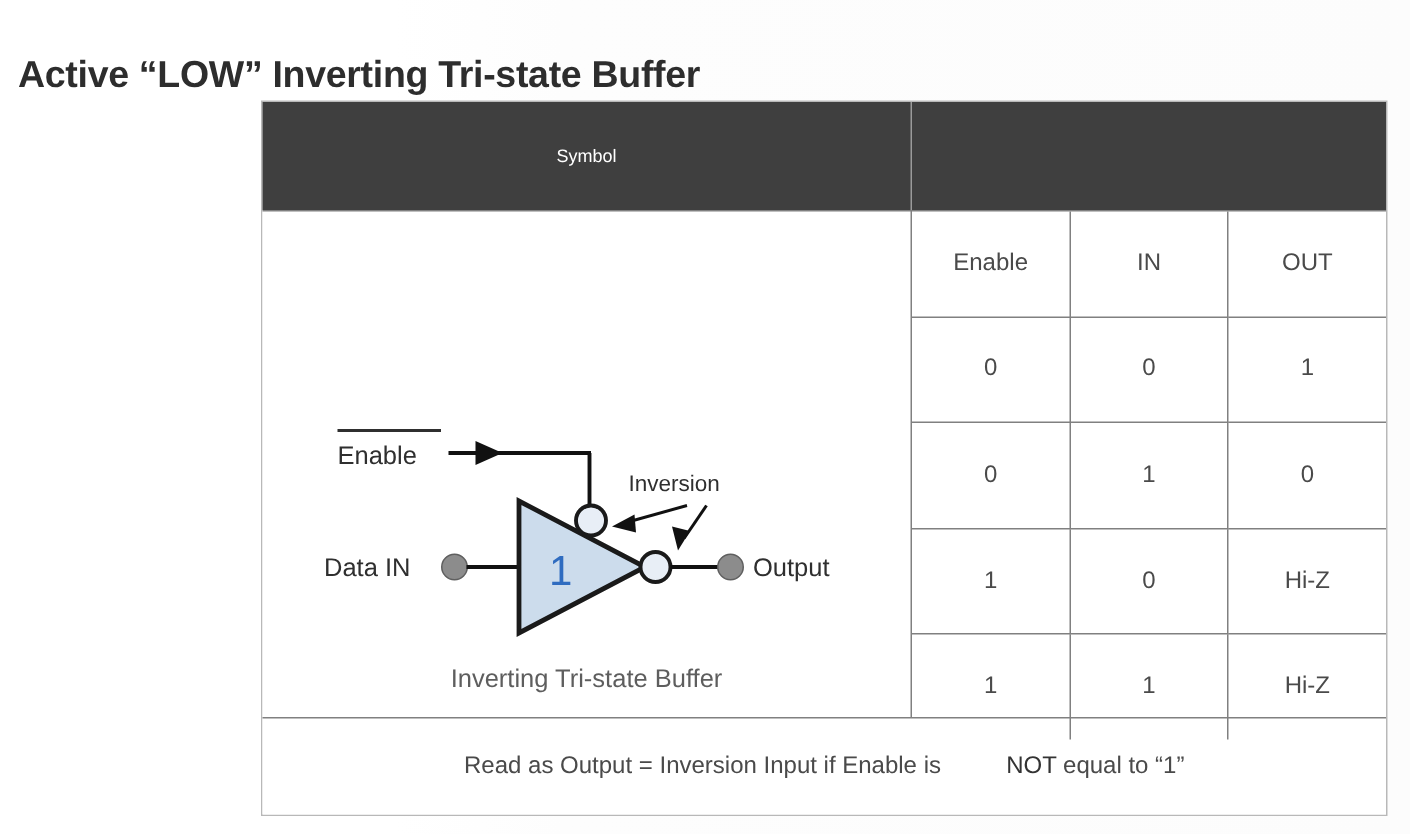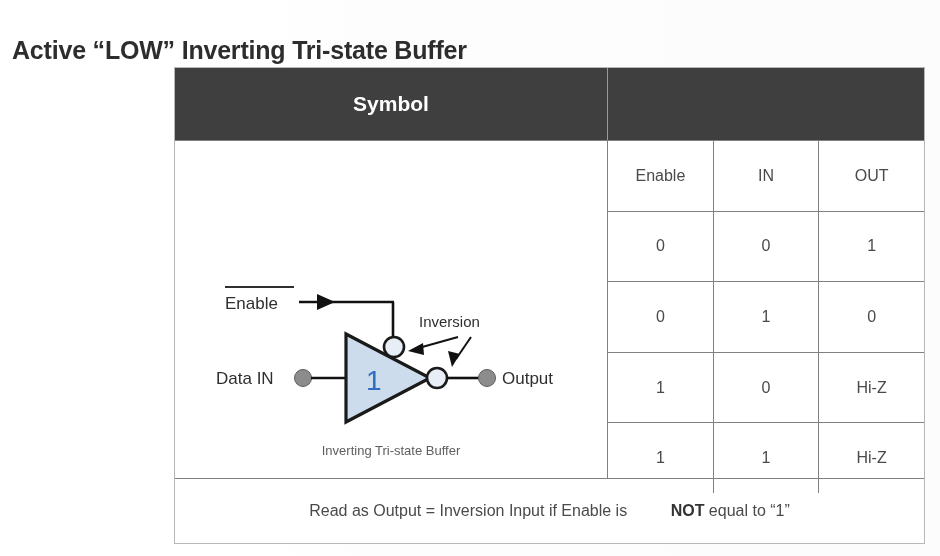--- a/index.html
+++ b/index.html
@@ -45,22 +45,22 @@
   .hdr-row {
     display: flex;
     height: 72px;
     background: #3f3f3f;
   }
   .hdr-cell {
     display: flex;
     align-items: center;
     justify-content: center;
     color: #ffffff;
-    font-size: 21px;
-    font-weight: 700;
+    font-size: 12px;
+    font-weight: 400;
     box-sizing: border-box;
   }
   .hdr-symbol  { width: 433px; border-right: 1px solid #9a9a9a; }
   .hdr-truth   { flex: 1; }
 
   .body-row {
     display: flex;
     height: 338px;
   }
 
@@ -77,21 +77,21 @@
     position: absolute;
     left: 0;
     top: 0;
   }
   .sym-caption {
     position: absolute;
     left: 0;
     right: 0;
     top: 302px;
     text-align: center;
-    font-size: 13px;
+    font-size: 17px;
     color: #5e5e5e;
     font-weight: 400;
   }
 
   
   .truth-cell {
     flex: 1;
     box-sizing: border-box;
     border-top: 1px solid #808080;
   }
@@ -122,21 +122,21 @@
     align-items: center;
     justify-content: center;
     border-top: 1px solid #808080;
     box-sizing: border-box;
     background: #ffffff;
   }
   .footer-text {
     font-size: 16px;
     color: #4a4a4a;
   }
-  .footer-text b { font-weight: 700; color: #333333; padding-left: 39px; }
+  .footer-text b { font-weight: 400; color: #333333; padding-left: 39px; }
 
   
   .d-label   { font-family: "Liberation Sans", sans-serif; font-size: 17px; fill: #2f2f2f; }
   .d-small   { font-family: "Liberation Sans", sans-serif; font-size: 15px; fill: #2f2f2f; }
   .d-num     { font-family: "Liberation Sans", sans-serif; font-size: 28px; fill: #2f6cc0; font-weight: 400;}
 </style>
 </head>
 <body>
 
 <div id="page-title">Active “LOW” Inverting Tri-state Buffer</div>

